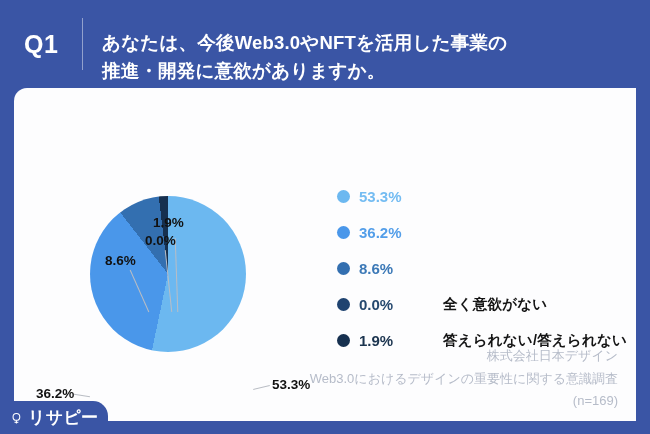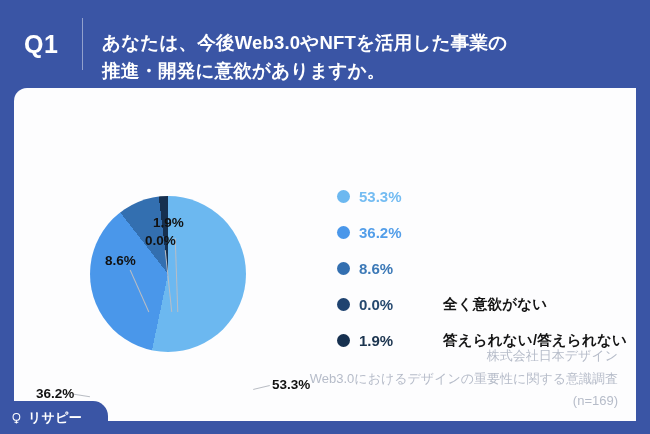--- a/index.html
+++ b/index.html
@@ -160,21 +160,21 @@
     box-sizing: border-box;
   }
   .logo-icon {
     width: 13px;
     height: 13px;
     flex: none;
     margin-right: 4px;
   }
   .logo-text {
     color: #ffffff;
-    font-size: 13px;
+    font-size: 17px;
     font-weight: bold;
     letter-spacing: 0.3px;
   }
 </style>
 </head>
 <body>
 
 <div class="header">
   <div class="q-label">Q1</div>
   <div class="q-divider"></div>

